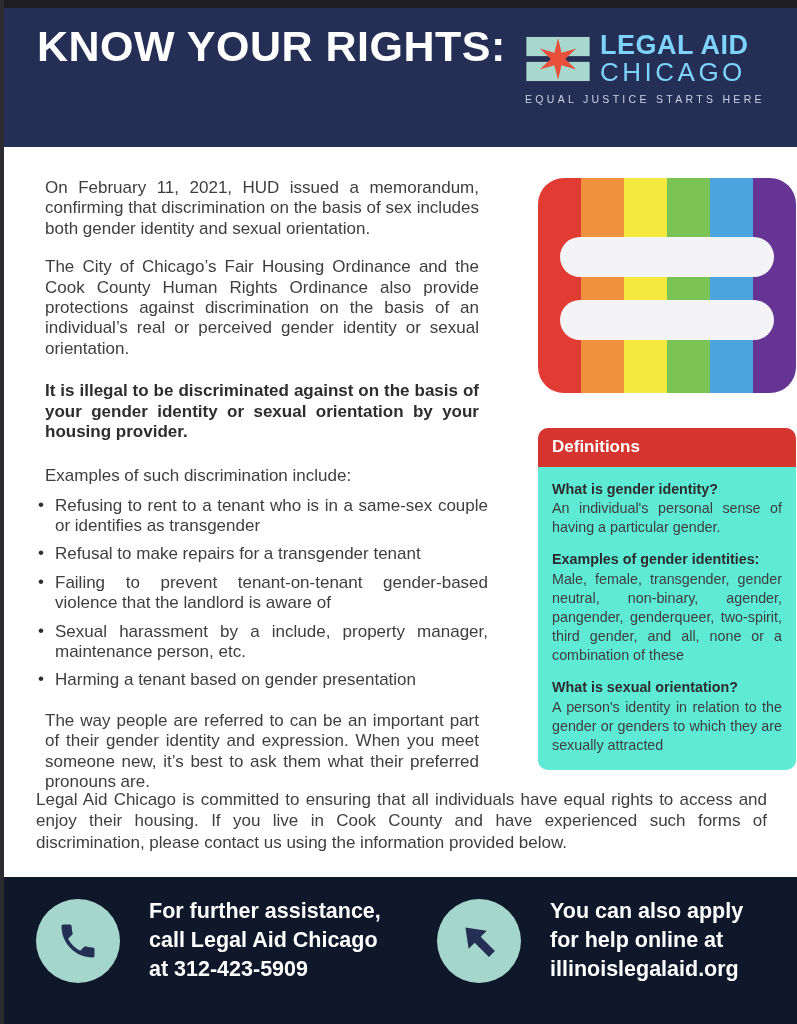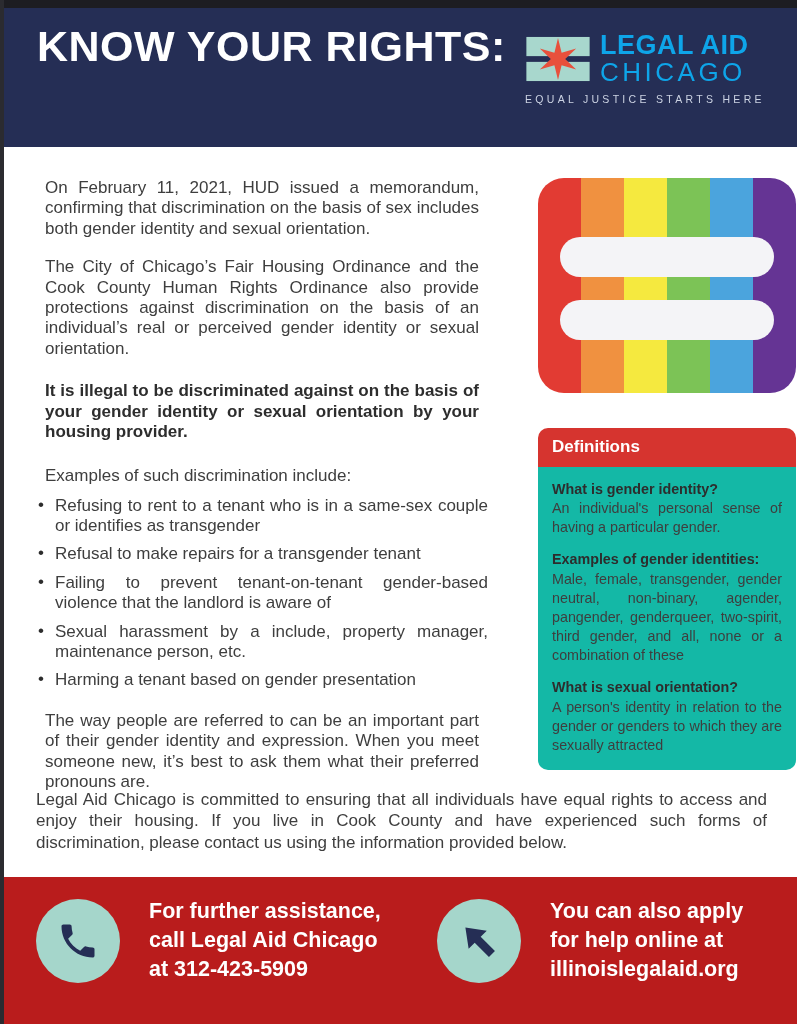--- a/index.html
+++ b/index.html
@@ -14,21 +14,21 @@
   .frame-left{position:absolute;left:0;top:0;width:4px;height:1024px;background:#2b2b30;z-index:5;}
 
   
   .header{position:absolute;left:4px;top:8px;right:0;height:139px;background:#252e55;}
   .title-block{position:absolute;left:33px;top:16px;color:#ffffff;}
   .title-block h1{margin:0;font-size:43px;font-weight:800;letter-spacing:.5px;line-height:1.05;}
   .title-block h2{margin:7px 0 0;font-size:27px;font-weight:700;line-height:1.05;}
   .logo{position:absolute;right:22px;top:24px;width:250px;}
   .logo-row{display:flex;align-items:center;}
   .logo-flag{width:66px;height:46px;flex:0 0 auto;}
-  .logo-names{margin-left:9px;color:#0ea5e9;}
+  .logo-names{margin-left:9px;color:#7dd3fc;}
   .logo-name1{font-size:27px;font-weight:800;line-height:1.0;letter-spacing:.5px;}
   .logo-name2{font-size:26px;font-weight:300;line-height:1.05;letter-spacing:3.5px;}
   .logo-tagline{margin-top:7px;font-size:10.5px;letter-spacing:3.3px;color:#ccd3e3;white-space:nowrap;}
 
   
   .left-col{position:absolute;left:36px;top:168px;width:452px;color:#3e3e3e;
     font-size:17px;line-height:1.2;text-align:justify;}
   .left-col p{margin:9px;}
   .para{margin-top:18px !important;}
   .bold-statement{margin-top:22px !important;font-weight:700;color:#2d2d2d;}
@@ -41,33 +41,33 @@
   
   .right-col{position:absolute;left:538px;top:178px;width:258px;}
   .equality{position:relative;height:215px;border-radius:26px;overflow:hidden;display:flex;}
   .stripe{flex:1 1 0;}
   .eq-bar{position:absolute;left:22px;right:22px;height:40px;border-radius:20px;background:#f4f4f7;}
   .eq-bar.b1{top:59px;}
   .eq-bar.b2{top:122px;}
   .definitions{margin-top:35px;}
   .def-header{background:#d6342f;color:#ffffff;font-size:17px;font-weight:700;
     padding:9px 14px 10px;border-radius:10px 10px 0 0;}
-  .def-body{background:#14b8a6;border-radius:0 0 10px 10px;padding:13px 14px 15px;
+  .def-body{background:#5eead4;border-radius:0 0 10px 10px;padding:13px 14px 15px;
     color:#3e3e3e;font-size:14.3px;line-height:1.34;}
   .def-item{margin-top:13px;}
   .def-item:first-child{margin-top:0;}
   .def-heading{font-weight:700;color:#2d2d2d;}
   .def-text{text-align:justify;}
 
   
   .closing{position:absolute;left:36px;top:789px;width:731px;color:#3e3e3e;
     font-size:17px;line-height:1.25;text-align:justify;margin:0;}
 
   
-  .footer{position:absolute;left:0;right:0;top:877px;height:147px;background:#b91c1c;}
+  .footer{position:absolute;left:0;right:0;top:877px;height:147px;background:#0f172a;}
   .footer-group{position:absolute;top:20px;display:flex;align-items:center;}
   .footer-group.g1{left:36px;}
   .footer-group.g2{left:437px;}
   .footer-circle{width:84px;height:84px;border-radius:50%;background:#a5d6cb;
     display:flex;align-items:center;justify-content:center;flex:0 0 auto;}
   .footer-circle svg{width:44px;height:44px;fill:#252e55;}
   .footer-text{margin-left:29px;color:#ffffff;font-size:21.5px;font-weight:700;line-height:1.36;}
 </style>
 </head>
 <body>

